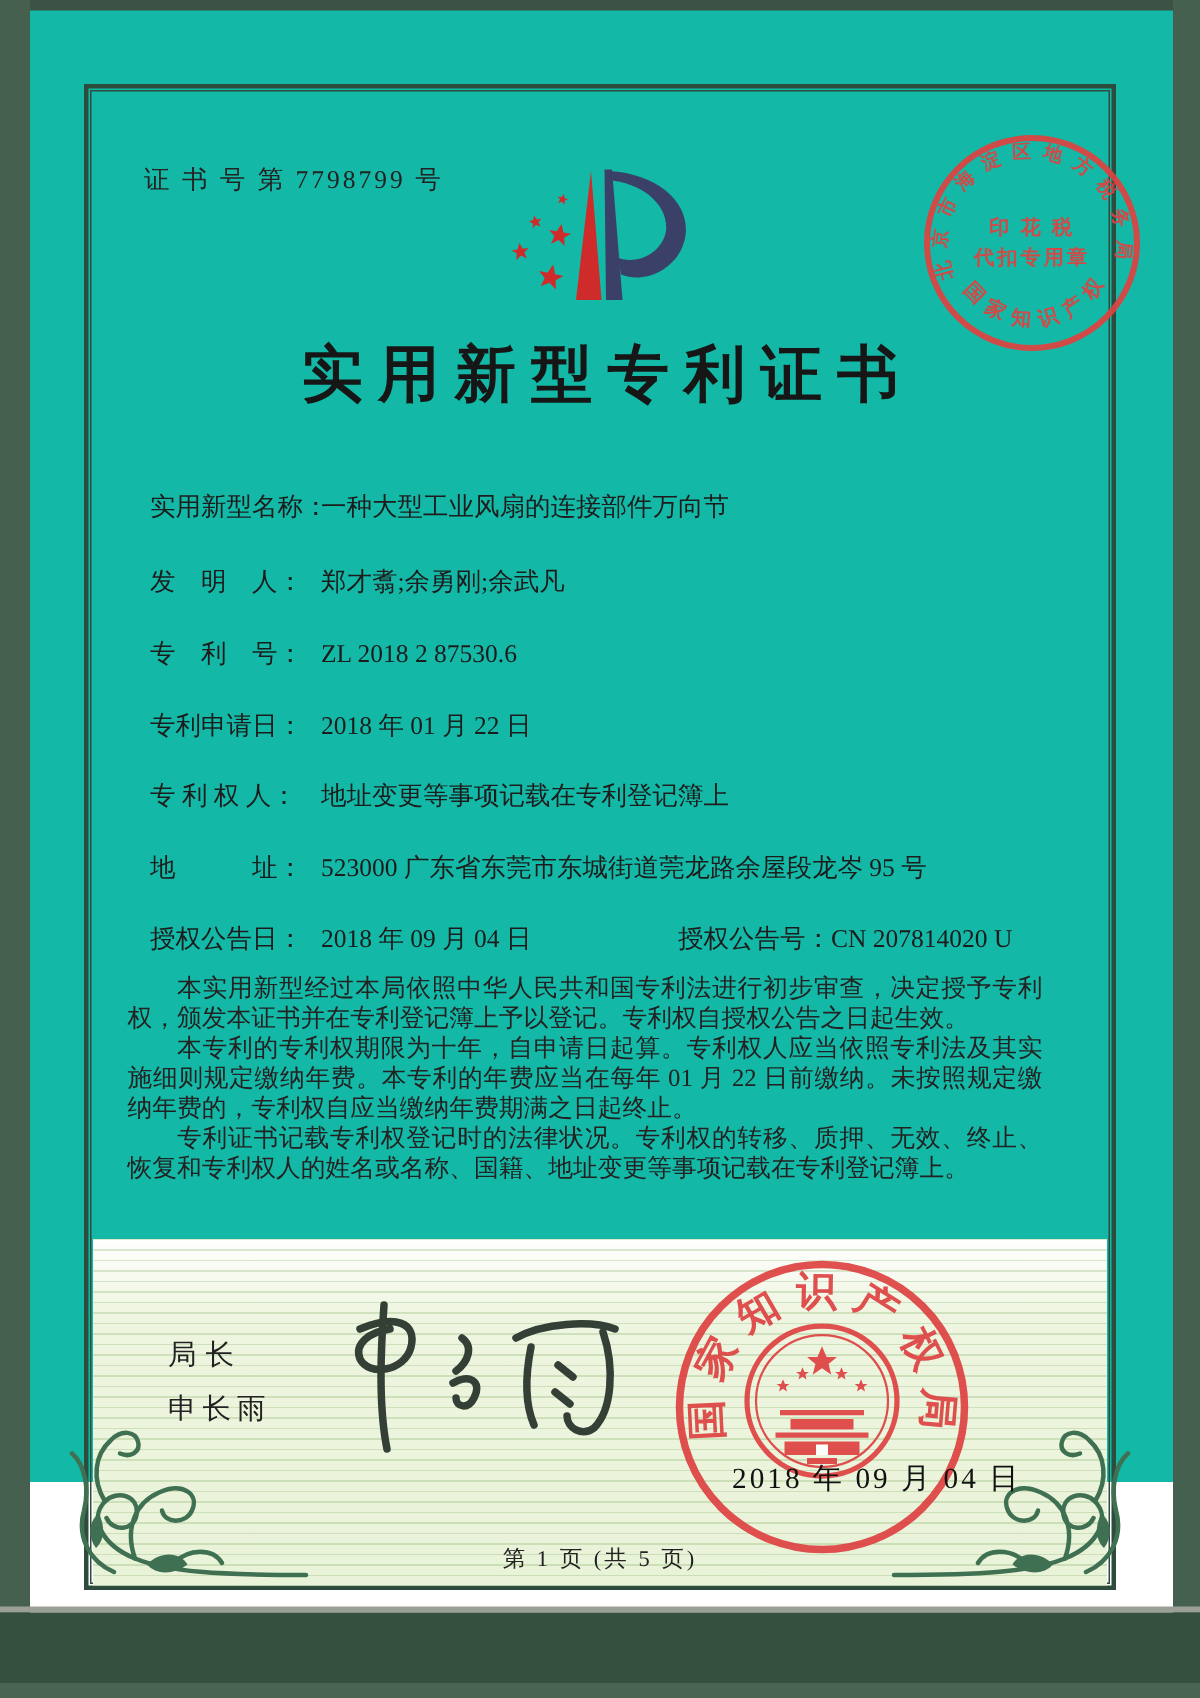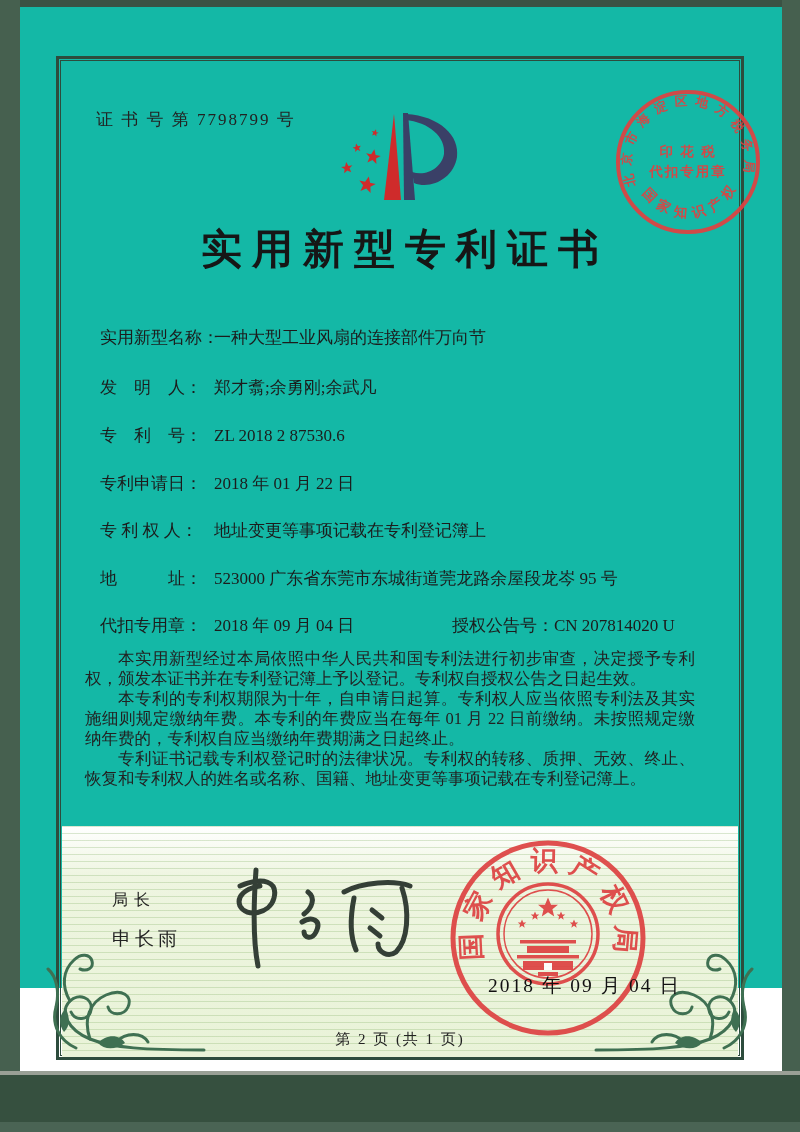--- a/index.html
+++ b/index.html
@@ -37,21 +37,21 @@
     font-size:41px; font-weight:700; letter-spacing:10px; text-indent:10px; color:#161616; }
 
   .row { position:absolute; left:100px; font-size:17px; color:#1c1c1c; white-space:nowrap; }
   .row .lab { display:inline-block; width:114px; }
   .row2 { position:absolute; left:452px; font-size:17px; color:#1c1c1c; white-space:nowrap; }
 
   .paras { position:absolute; left:85px; top:649px; width:610px; font-size:16.5px;
     line-height:20px; color:#222; text-align:justify; }
   .paras p { text-indent:2em; margin:0; }
 
-  .director-title { position:absolute; left:112px; top:890px; font-size:16px; letter-spacing:6px; color:#222; }
+  .director-title { position:absolute; left:112px; top:890px; font-size:19px; letter-spacing:6px; color:#222; }
   .director-name  { position:absolute; left:112px; top:926px; font-size:19px; letter-spacing:4px; color:#222; }
 
   .signature { position:absolute; left:212px; top:858px; z-index:4; }
   .seal { position:absolute; left:446px; top:836px; opacity:.9; z-index:3; }
   .seal-date { position:absolute; left:488px; top:972px; font-size:19.5px; letter-spacing:2px; color:#111; z-index:5; }
 
   .ornament { position:absolute; top:946px; z-index:2; }
   .ornament-left  { left:46px; }
   .ornament-right { left:594px; transform:scaleX(-1); }
 
@@ -153,21 +153,21 @@
   <div class="row" style="top:472px">
     <span class="lab">专利申请日：</span><span class="val">2018 年 01 月 22 日</span>
   </div>
   <div class="row" style="top:519px">
     <span class="lab">专 利 权 人：</span><span class="val">地址变更等事项记载在专利登记簿上</span>
   </div>
   <div class="row" style="top:567px">
     <span class="lab">地　　　址：</span><span class="val">523000 广东省东莞市东城街道莞龙路余屋段龙岑 95 号</span>
   </div>
   <div class="row" style="top:614px">
-    <span class="lab">代扣专用章：</span><span class="val">2018 年 09 月 04 日</span>
+    <span class="lab">授权公告日：</span><span class="val">2018 年 09 月 04 日</span>
   </div>
   <div class="row2" style="top:614px">
     <span class="lab2">授权公告号：</span><span class="val">CN 207814020 U</span>
   </div>
 
   <div class="paras">
     <p>本实用新型经过本局依照中华人民共和国专利法进行初步审查，决定授予专利权，颁发本证书并在专利登记簿上予以登记。专利权自授权公告之日起生效。</p>
     <p>本专利的专利权期限为十年，自申请日起算。专利权人应当依照专利法及其实施细则规定缴纳年费。本专利的年费应当在每年 01 月 22 日前缴纳。未按照规定缴纳年费的，专利权自应当缴纳年费期满之日起终止。</p>
     <p>专利证书记载专利权登记时的法律状况。专利权的转移、质押、无效、终止、恢复和专利权人的姓名或名称、国籍、地址变更等事项记载在专利登记簿上。</p>
   </div>
@@ -207,15 +207,15 @@
       <rect x="-28" y="6" width="56" height="3.5"></rect>
       <rect x="-21" y="12" width="42" height="7"></rect>
       <rect x="-31" y="21" width="62" height="3.5"></rect>
       <rect x="-25" y="27" width="50" height="9"></rect>
       <rect x="-4" y="29" width="8" height="7" fill="#ffffff"></rect>
       <rect x="-10" y="38" width="20" height="4"></rect>
     </g>
   </svg>
   <div class="seal-date">2018 年 09 月 04 日</div>
 
-  <div class="footer">第 2 页 (共 1 页)</div>
+  <div class="footer">第 1 页 (共 5 页)</div>
 
 </div>
 
 </body></html>

